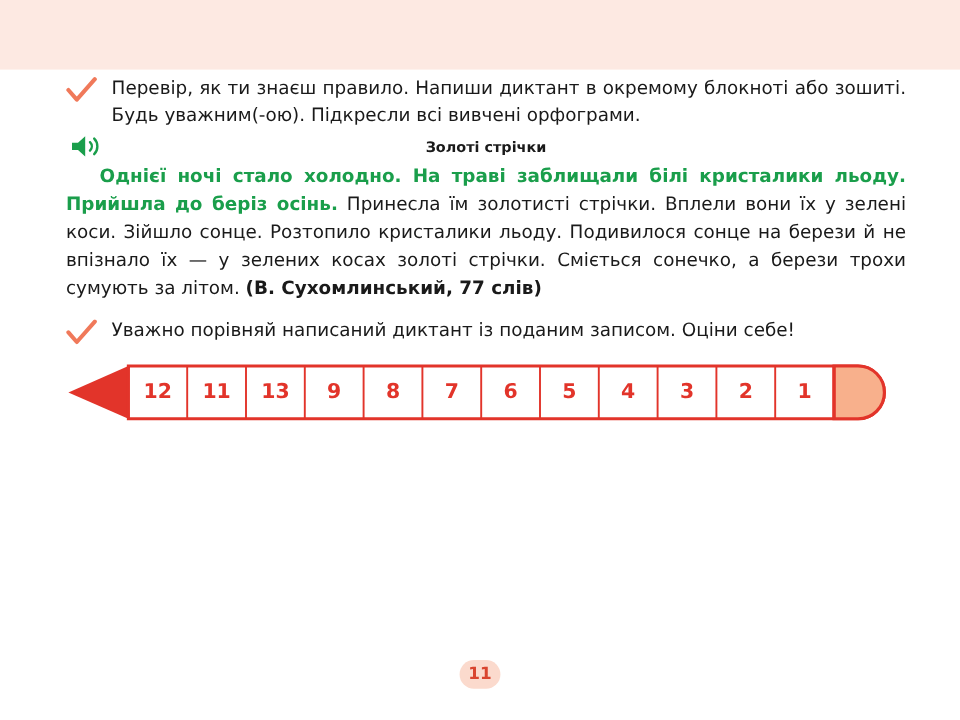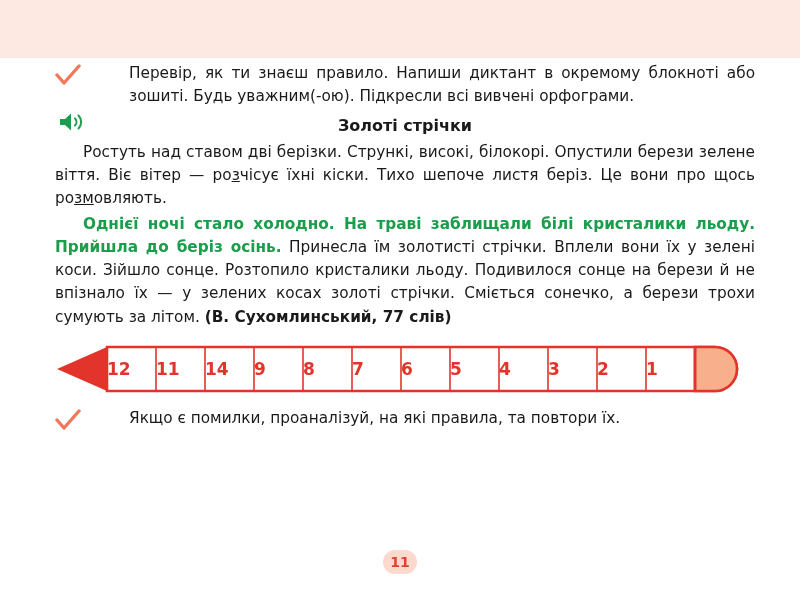--- a/index.html
+++ b/index.html
@@ -47,39 +47,38 @@
     width: 26px;
     height: 22px;
   }
   .check svg { display: block; }
 
   .task-text {
     font-size: 15.3px;
     line-height: 1.5;
     color: #1a1a1a;
     text-align: justify;
-    margin-left: 36px;
   }
 
   
   .speaker-row {
     position: relative;
     height: 26px;
     margin-top: 4px;
   }
   .speaker {
     position: absolute;
     left: 2px;
     top: -2px;
     width: 30px;
     height: 24px;
   }
   .title {
     text-align: center;
-    font-size: 16px;
+    font-size: 12px;
     font-weight: bold;
     color: #1a1a1a;
     margin-top: -22px;
     margin-bottom: 6px;
   }
 
   .para {
     font-size: 15.3px;
     line-height: 1.52;
     color: #1a1a1a;
@@ -113,20 +112,21 @@
     left: 0;
     width: 700px;
     height: 56px;
     display: flex;
     align-items: center;
   }
   .num {
     color: #e2342a;
     font-weight: bold;
     font-size: 17px;
+    text-align: center;
   }
 
   
   .footer-num {
     position: absolute;
     left: 50%;
     transform: translateX(-50%);
     bottom: 26px;
     width: 34px;
     height: 24px;
@@ -162,29 +162,34 @@
       <span class="speaker">
         <svg width="30" height="24" viewBox="0 0 30 24">
           <path d="M3 9 H8 L14 3.5 V20.5 L8 15 H3 Z" fill="#1a9e4b"></path>
           <path d="M18 8.5 C20 10.5 20 13.5 18 15.5" stroke="#1a9e4b" stroke-width="2" fill="none" stroke-linecap="round"></path>
           <path d="M21.5 5.5 C25 9 25 15 21.5 18.5" stroke="#1a9e4b" stroke-width="2" fill="none" stroke-linecap="round"></path>
         </svg>
       </span>
     </div>
     <div class="title">Золоті стрічки</div>
 
-    <div class="para">
-      <span>Ростуть над ставом дві берізки. Стрункі, високі, білокорі. Опустили берези зелене віття. Віє вітер — ро</span><span class="u">з</span><span>чісує їхні кіски. Тихо шепоче листя беріз. Це вони про щось ро</span><span class="u">зм</span><span>овляють.</span>
-    </div>
 
     <div class="para">
       <span class="green-inline">Однієї ночі стало холодно. На траві заблищали білі кристалики льоду. Прийшла до беріз осінь.</span><span> Принесла їм золотисті стрічки. Вплели вони їх у зелені коси. Зійшло сонце. Розтопило кристалики льоду. Подивилося сонце на берези й не впізнало їх — у зелених косах золоті стрічки. Сміється сонечко, а берези трохи сумують за літом. </span><span class="ital">(В. Сухомлинський, 77 слів)</span>
     </div>
 
 
+    <div class="task" style="margin-top:12px;">
+      <span class="check">
+        <svg width="26" height="22" viewBox="0 0 26 22">
+          <path d="M2 11 L9 19 L24 2" stroke="#f0795a" stroke-width="3.4" fill="none" stroke-linecap="round" stroke-linejoin="round"></path>
+        </svg>
+      </span>
+      <div class="task-text">Уважно порівняй написаний диктант із поданим записом. Оціни себе!</div>
+    </div>
 
     <div class="pencil-wrap">
       <svg class="pencil-svg" width="700" height="56" viewBox="0 0 700 56">
 
         <path d="M2 28 L52 6 L52 50 Z" fill="#e2342a"></path>
 
         <path d="M52 6 H660 a22 22 0 0 1 0 44 H52 Z" fill="#ffffff" stroke="#e2342a" stroke-width="2.6"></path>
 
         <path d="M640 6 H660 a22 22 0 0 1 0 44 H640 Z" fill="#f8b08c" stroke="#e2342a" stroke-width="2.6"></path>
         <line x1="640" y1="6" x2="640" y2="50" stroke="#e2342a" stroke-width="2.6"></line>
@@ -198,39 +203,31 @@
         <line x1="395" y1="6" x2="395" y2="50" stroke="#e2342a" stroke-width="1.6"></line>
         <line x1="444" y1="6" x2="444" y2="50" stroke="#e2342a" stroke-width="1.6"></line>
         <line x1="493" y1="6" x2="493" y2="50" stroke="#e2342a" stroke-width="1.6"></line>
         <line x1="542" y1="6" x2="542" y2="50" stroke="#e2342a" stroke-width="1.6"></line>
         <line x1="591" y1="6" x2="591" y2="50" stroke="#e2342a" stroke-width="1.6"></line>
       </svg>
       <div class="numbers">
         <div style="width:52px"></div>
         <div class="num" style="width:49px">12</div>
         <div class="num" style="width:49px">11</div>
-        <div class="num" style="width:49px">14</div>
+        <div class="num" style="width:49px">13</div>
         <div class="num" style="width:49px">9</div>
         <div class="num" style="width:49px">8</div>
         <div class="num" style="width:49px">7</div>
         <div class="num" style="width:49px">6</div>
         <div class="num" style="width:49px">5</div>
         <div class="num" style="width:49px">4</div>
         <div class="num" style="width:49px">3</div>
         <div class="num" style="width:49px">2</div>
         <div class="num" style="width:49px">1</div>
       </div>
     </div>
 
-    <div class="task">
-      <span class="check">
-        <svg width="26" height="22" viewBox="0 0 26 22">
-          <path d="M2 11 L9 19 L24 2" stroke="#f0795a" stroke-width="3.4" fill="none" stroke-linecap="round" stroke-linejoin="round"></path>
-        </svg>
-      </span>
-      <div class="task-text">Якщо є помилки, проаналізуй, на які правила, та повтори їх.</div>
-    </div>
 
   </div>
 
   <div class="footer-num">11</div>
 
 </div>
 
 </body></html>

